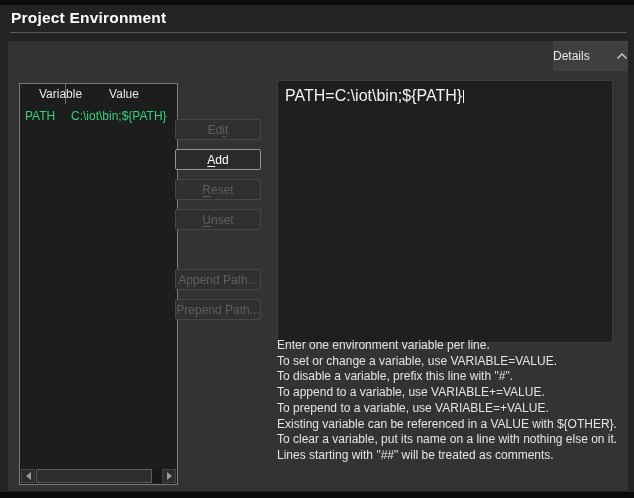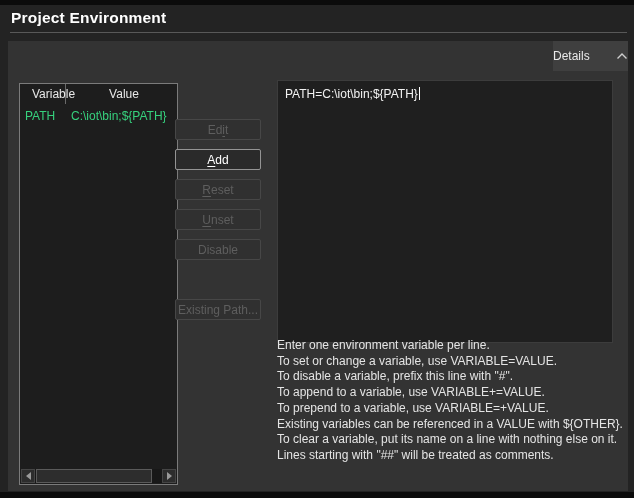--- a/index.html
+++ b/index.html
@@ -32,21 +32,21 @@
   }
   .details-btn svg{display:block;}
 
   
   .env-table{
     position:absolute;left:11px;top:42px;width:159px;height:402px;
     box-sizing:border-box;background:#1d1d1d;border:1px solid #7b7b7b;
   }
   .thead{display:flex;height:20px;align-items:center;color:#e8e8e8;font-size:12px;}
   .th{box-sizing:border-box;height:20px;line-height:20px;}
-  .th.var{width:46px;padding-left:12px;border-right:1px solid #6a6a6a;}
+  .th.var{width:46px;padding-left:19px;border-right:1px solid #6a6a6a;}
   .th.val{flex:1;padding-left:5px;text-align:center;}
   .trow{display:flex;height:19px;align-items:flex-end;font-size:12px;}
   .td{box-sizing:border-box;white-space:nowrap;overflow:hidden;}
   .td.var{width:46px;padding-left:5px;}
   .td.val{flex:1;padding-left:5px;margin-top:33px;}
 
   
   .hscroll{
     position:absolute;left:1px;right:1px;bottom:1px;height:14px;
     display:flex;align-items:stretch;background:#181818;
@@ -70,21 +70,21 @@
     border-radius:2px;font-size:12px;display:flex;align-items:center;justify-content:center;
     background:#303030;border:1px solid #474747;color:#5e5e5e;cursor:default;margin-top:36px;
   }
   .btn.default{background:#2a2a2a;border:1px solid #949494;color:#ffffff;}
   .btn u{text-decoration:underline;text-underline-offset:2px;}
 
   
   .editor{
     position:absolute;left:269px;top:39px;width:336px;height:263px;box-sizing:border-box;
     background:#1f1f1f;border:1px solid #3c3c3c;
-    padding:6px 7px;color:#f2f2f2;font-size:12px;white-space:pre;cursor:text;
+    padding:6px 7px;color:#f2f2f2;font-size:16px;white-space:pre;cursor:text;
   }
   .caret{display:inline-block;width:1px;height:13px;background:#ffffff;
     vertical-align:-2px;margin-left:1px;}
 
   
   .help{
     position:absolute;left:269px;top:297px;width:350px;
     color:#e4e4e4;font-size:12px;line-height:15.7px;
   }
 </style>
@@ -124,31 +124,31 @@
       <div class="sb-btn">
         <div class="tri right"></div>
       </div>
     </div>
   </div>
 
   <div class="btn" style="top:42px;">Ed<u>i</u>t</div>
   <div class="btn default" style="top:72px;"><u>A</u>dd</div>
   <div class="btn" style="top:102px;"><u>R</u>eset</div>
   <div class="btn" style="top:132px;"><u>U</u>nset</div>
-  <div class="btn" style="top:162px;">Disable</div>
-  <div class="btn" style="top:222px;">Existing Path...</div>
+  <div class="btn" style="top:192px;">Append Path...</div>
+  <div class="btn" style="top:222px;">Prepend Path...</div>
 
   <div class="editor"><span>PATH=C:\iot\bin;${PATH}</span><span class="caret"></span></div>
 
   <div class="help">
     <div>Enter one environment variable per line.</div>
     <div>To set or change a variable, use VARIABLE=VALUE.</div>
     <div>To disable a variable, prefix this line with "#".</div>
     <div>To append to a variable, use VARIABLE+=VALUE.</div>
     <div>To prepend to a variable, use VARIABLE=+VALUE.</div>
-    <div>Existing variables can be referenced in a VALUE with ${OTHER}.</div>
+    <div>Existing variable can be referenced in a VALUE with ${OTHER}.</div>
     <div>To clear a variable, put its name on a line with nothing else on it.</div>
     <div>Lines starting with "##" will be treated as comments.</div>
   </div>
 
 </div>
 
 <div class="strip bottom"></div>
 
 </body></html>

